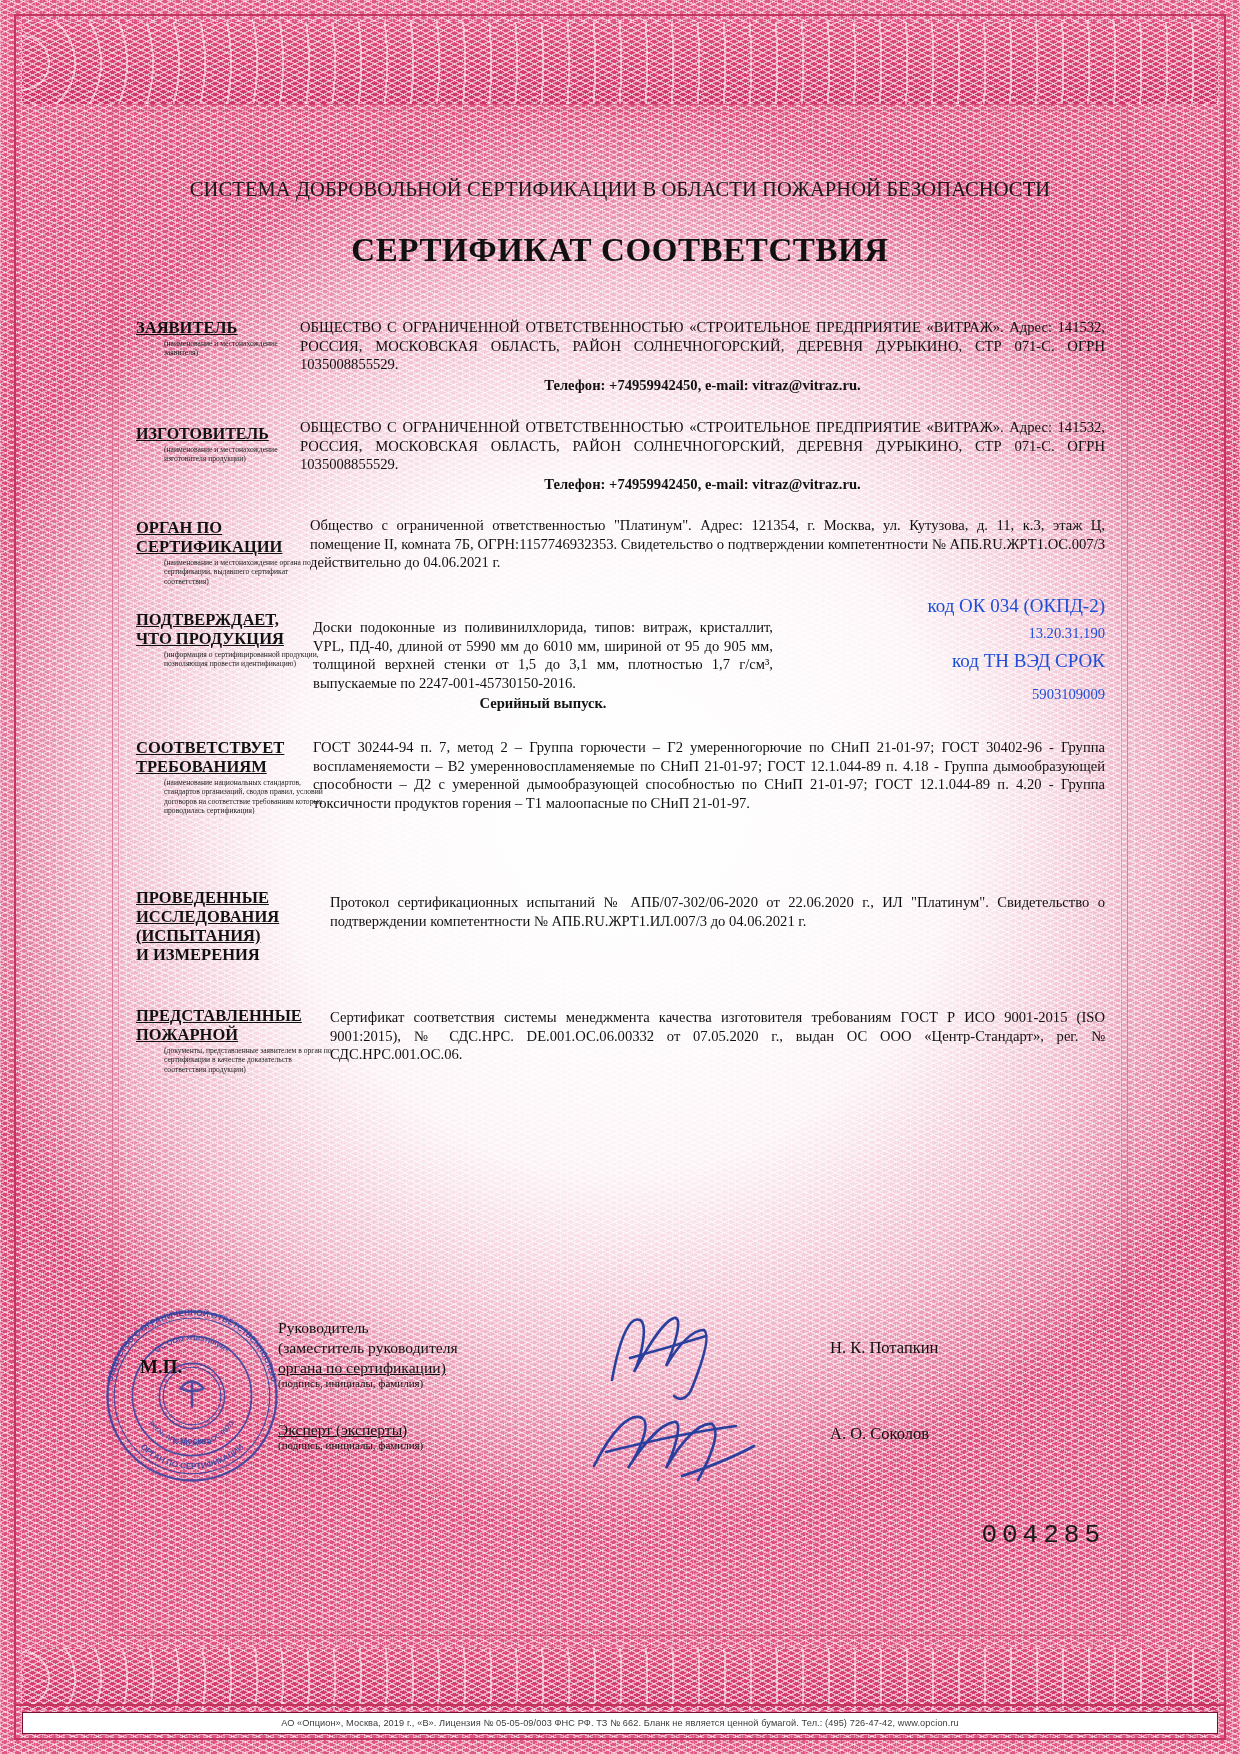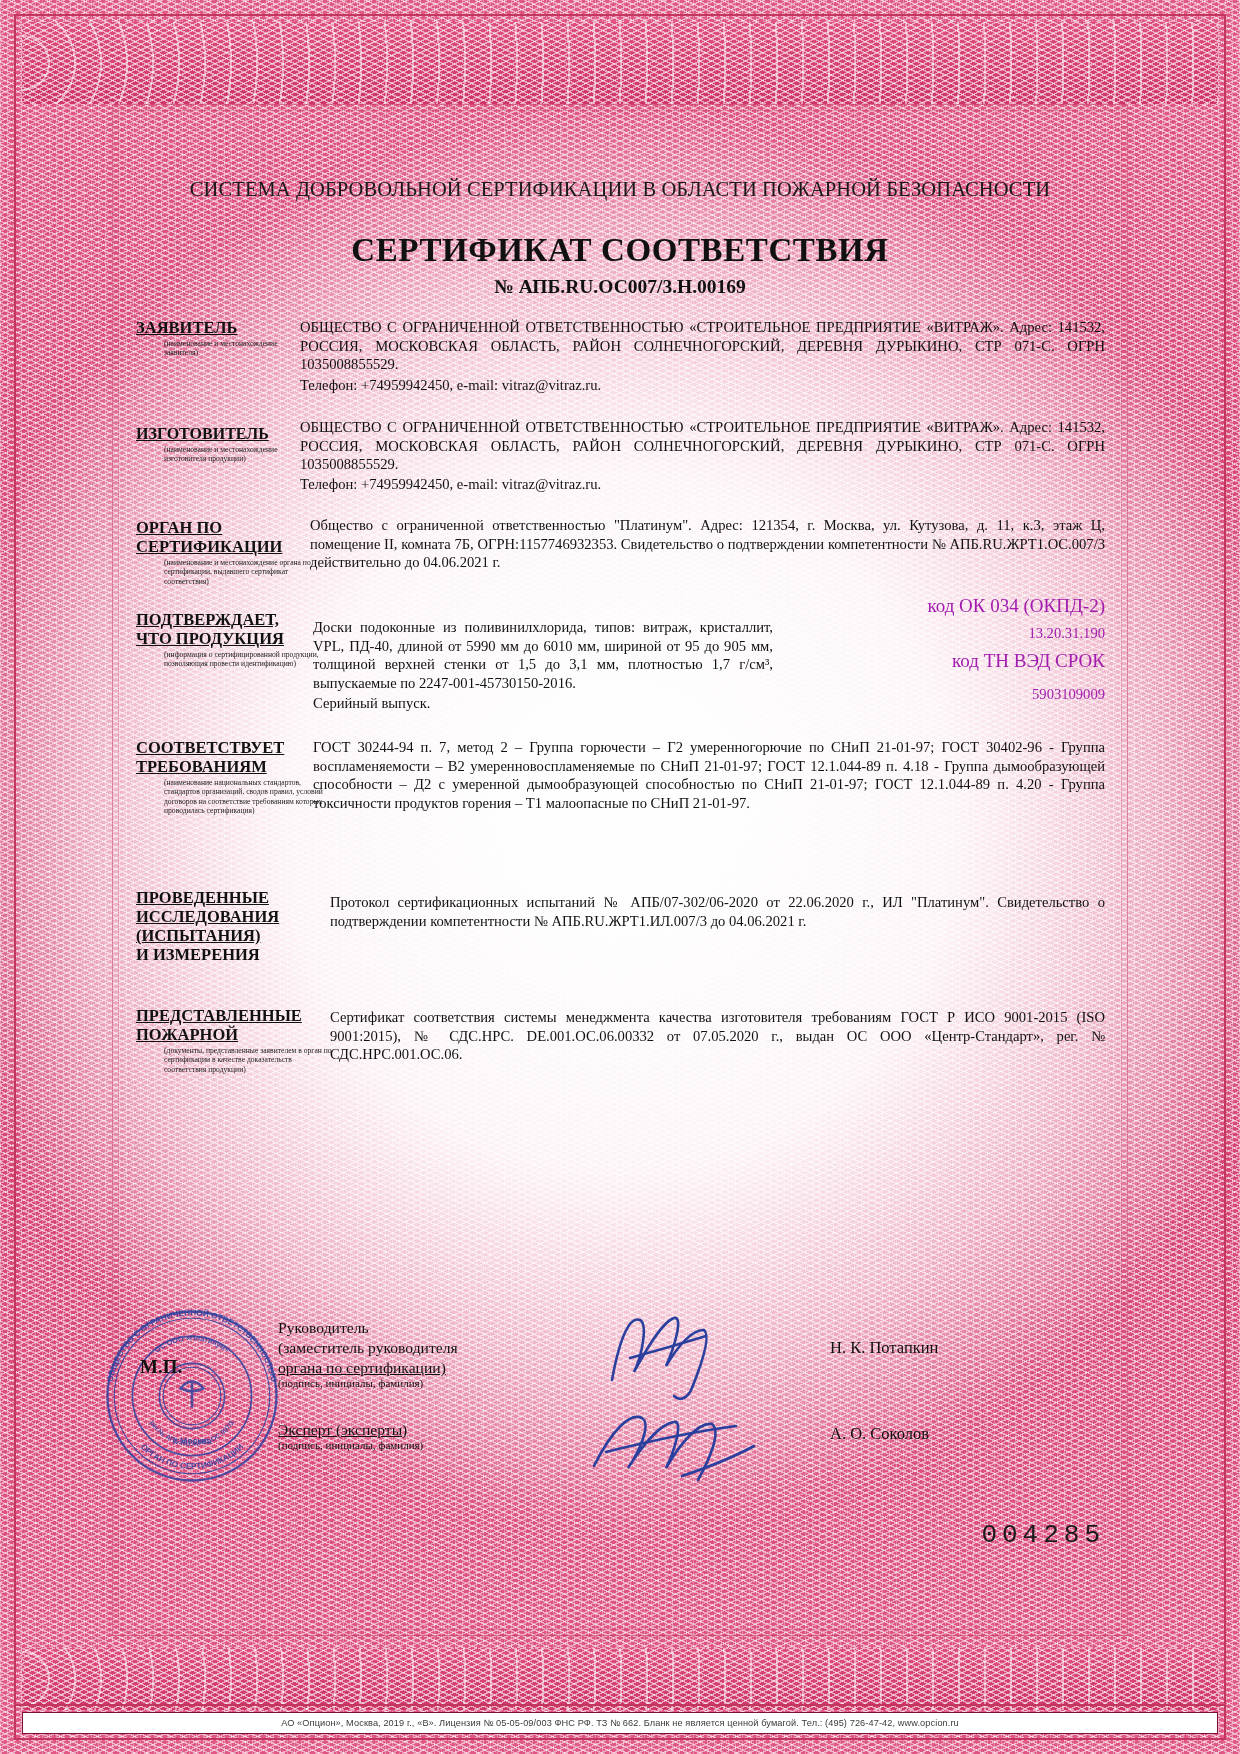--- a/index.html
+++ b/index.html
@@ -70,23 +70,23 @@
   }
 
   
   .row{position:absolute;}
   .lbl{
     position:absolute;width:175px;text-align:left;color:#111;
   }
   .lbl .h{font-size:16.5px;font-weight:bold;text-decoration:underline;line-height:19px;display:block;}
   .lbl .sub{font-size:7.6px;font-weight:normal;text-decoration:none;display:block;line-height:9.3px;color:#1d1d1d;margin-top:2px;padding-left:28px;}
   .body{position:absolute;color:#111;font-size:14.6px;line-height:18.6px;text-align:justify;}
-  .body.nj{text-align:left;}
-
-  .code-col{position:absolute;text-align:right;color:#a21caf;}
+  .body.nj{text-align:center;font-weight:bold;}
+
+  .code-col{position:absolute;text-align:right;color:#1d4ed8;}
   .code-col .big{font-size:19px;display:block;}
   .code-col .val{font-size:14.6px;display:block;}
 
   
   .validity{position:absolute;left:136px;top:1283px;width:970px;}
   .validity .vtitle{font-size:19.5px;font-weight:bold;color:#111;display:inline-block;vertical-align:baseline;}
   .validity .vsmall{font-size:16px;color:#111;display:inline-block;vertical-align:baseline;}
   .validity .vdate{font-size:18px;color:#111;display:inline-block;vertical-align:baseline;
     border-bottom:1.4px solid #111;padding:0 4px;}
 
@@ -133,21 +133,20 @@
   <div class="band bottom"></div>
 
   <div class="frame-outer"></div>
   <div class="frame-inner"></div>
   <div class="frame-inner2"></div>
 
   <div class="content">
 
     <div class="sys-title">СИСТЕМА ДОБРОВОЛЬНОЙ СЕРТИФИКАЦИИ В ОБЛАСТИ ПОЖАРНОЙ БЕЗОПАСНОСТИ</div>
     <div class="main-title">СЕРТИФИКАТ СООТВЕТСТВИЯ</div>
-    <div class="cert-no">№ АПБ.RU.ОС007/3.Н.00169</div>
 
     <div class="row">
       <div class="lbl" style="left:136px;top:318px;">
         <span class="h">ЗАЯВИТЕЛЬ</span>
         <span class="sub">(наименование и местонахождение заявителя)</span>
       </div>
       <div class="body" style="left:300px;top:318px;width:805px;">ОБЩЕСТВО С ОГРАНИЧЕННОЙ ОТВЕТСТВЕННОСТЬЮ «СТРОИТЕЛЬНОЕ ПРЕДПРИЯТИЕ «ВИТРАЖ». Адрес: 141532, РОССИЯ, МОСКОВСКАЯ ОБЛАСТЬ, РАЙОН СОЛНЕЧНОГОРСКИЙ, ДЕРЕВНЯ ДУРЫКИНО, СТР 071-С. ОГРН 1035008855529.</div>
       <div class="body nj" style="left:300px;top:376px;width:805px;">Телефон: +74959942450, e-mail: vitraz@vitraz.ru.</div>
     </div>
 

